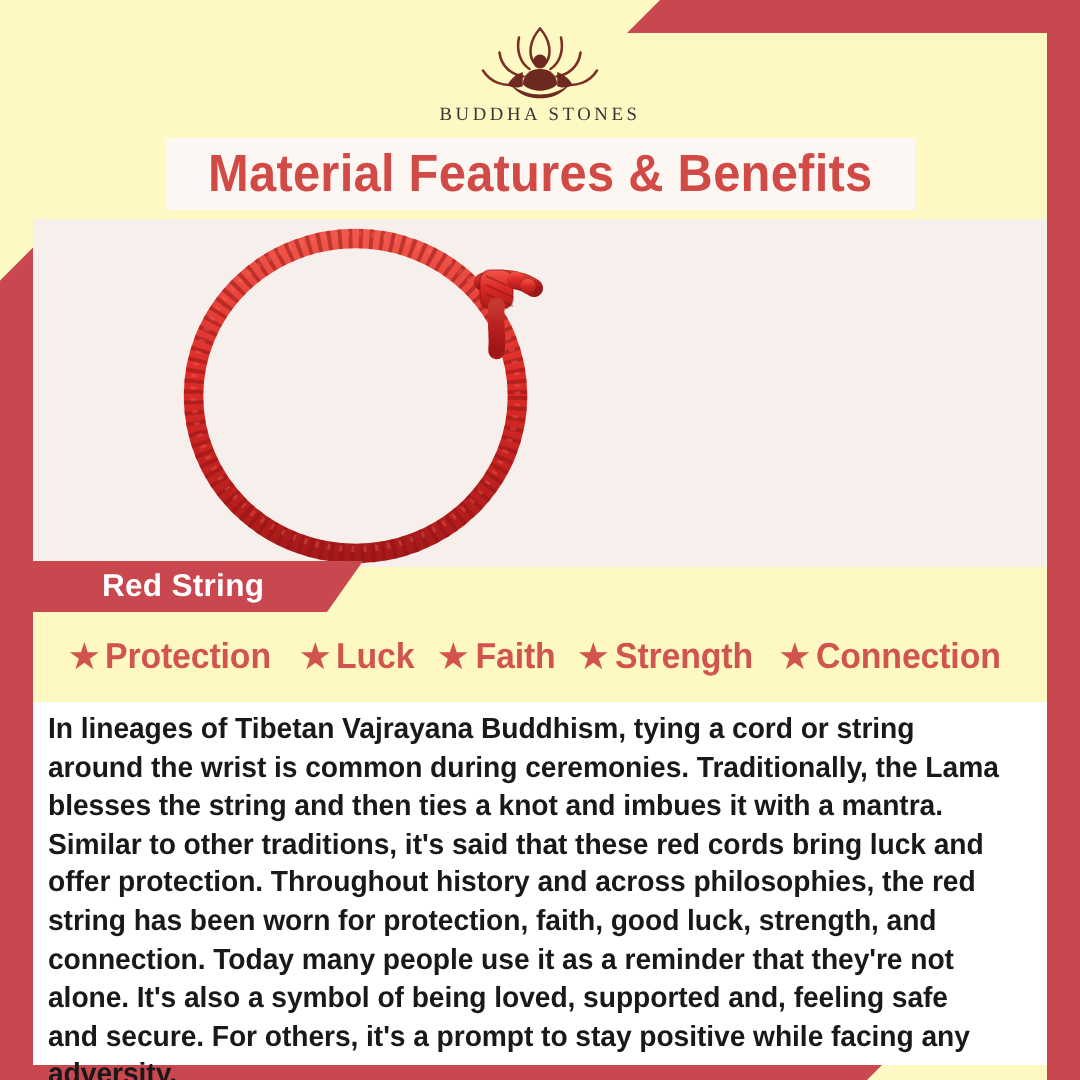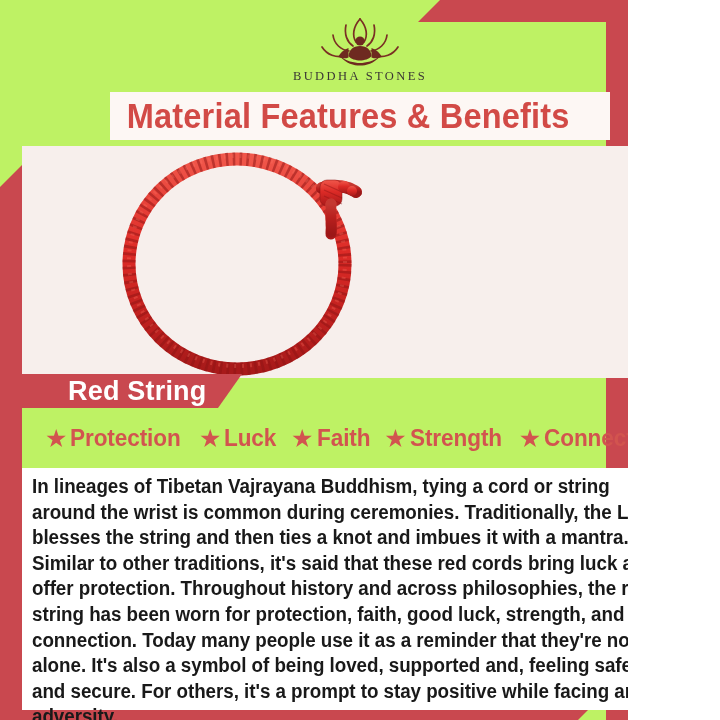--- a/index.html
+++ b/index.html
@@ -2,22 +2,22 @@
 <html><head>
 <meta charset="utf-8">
 <style>
   html,body{margin:0;padding:0;}
   body{
     width:720px;height:720px;overflow:hidden;
     font-family:"Liberation Sans",sans-serif;
     background:#ffffff;
   }
   .poster{
-    position:relative;width:628px;height:720px;
-    background:#bef264;overflow:hidden;
+    position:relative;width:720px;height:720px;
+    background:#fef9c3;overflow:hidden;
   }
 
   
   .band{position:absolute;background:#c9484f;}
   .band-right{right:0;top:0;width:22px;height:720px;}
   .band-left{left:0;top:165px;width:22px;height:555px;
     clip-path:polygon(0 22px,100% 0,100% 100%,0 100%);}
   .band-top{top:0;left:418px;width:302px;height:22px;
     clip-path:polygon(22px 0,100% 0,100% 100%,0 100%);}
   .band-bottom{bottom:0;left:0;width:600px;height:22px;
@@ -30,21 +30,21 @@
   .logo-mark{width:120px;height:52px;display:block;}
   .logo-word{
     font-size:12.5px;letter-spacing:2.4px;color:#3a3634;
     font-family:"Liberation Serif",serif;font-weight:400;
     margin-top:1px;
   }
 
   
   .title-band{
     position:absolute;top:92px;left:110px;width:500px;height:48px;
-    background:#fdf7f4;display:flex;align-items:center;
+    background:#fdf7f4;display:flex;align-items:center;justify-content:center;
   }
   .title-text{
     color:#d24a46;font-size:35px;font-weight:bold;
     letter-spacing:.2px;white-space:nowrap;
     transform:scaleX(.93);transform-origin:center;
   }
 
   
   .photo{
     position:absolute;top:146px;left:22px;width:676px;height:232px;
@@ -53,21 +53,21 @@
   .bracelet{position:absolute;top:0;left:0;width:676px;height:232px;}
 
   
   .ribbon{
     position:absolute;top:374px;left:22px;width:220px;height:34px;
     background:#c9484f;
     clip-path:polygon(0 0,100% 0,calc(100% - 24px) 100%,0 100%);
     display:flex;align-items:center;
   }
   .ribbon-text{
-    color:#ffffff;font-size:27px;font-weight:bold;
+    color:#ffffff;font-size:21px;font-weight:bold;
     padding-left:46px;white-space:nowrap;letter-spacing:.2px;
   }
 
   
   .features{
     position:absolute;top:420px;left:22px;width:676px;height:36px;
     display:flex;align-items:center;justify-content:center;
     gap:0px;
   }
   .feature{display:flex;align-items:center;white-space:nowrap;}

